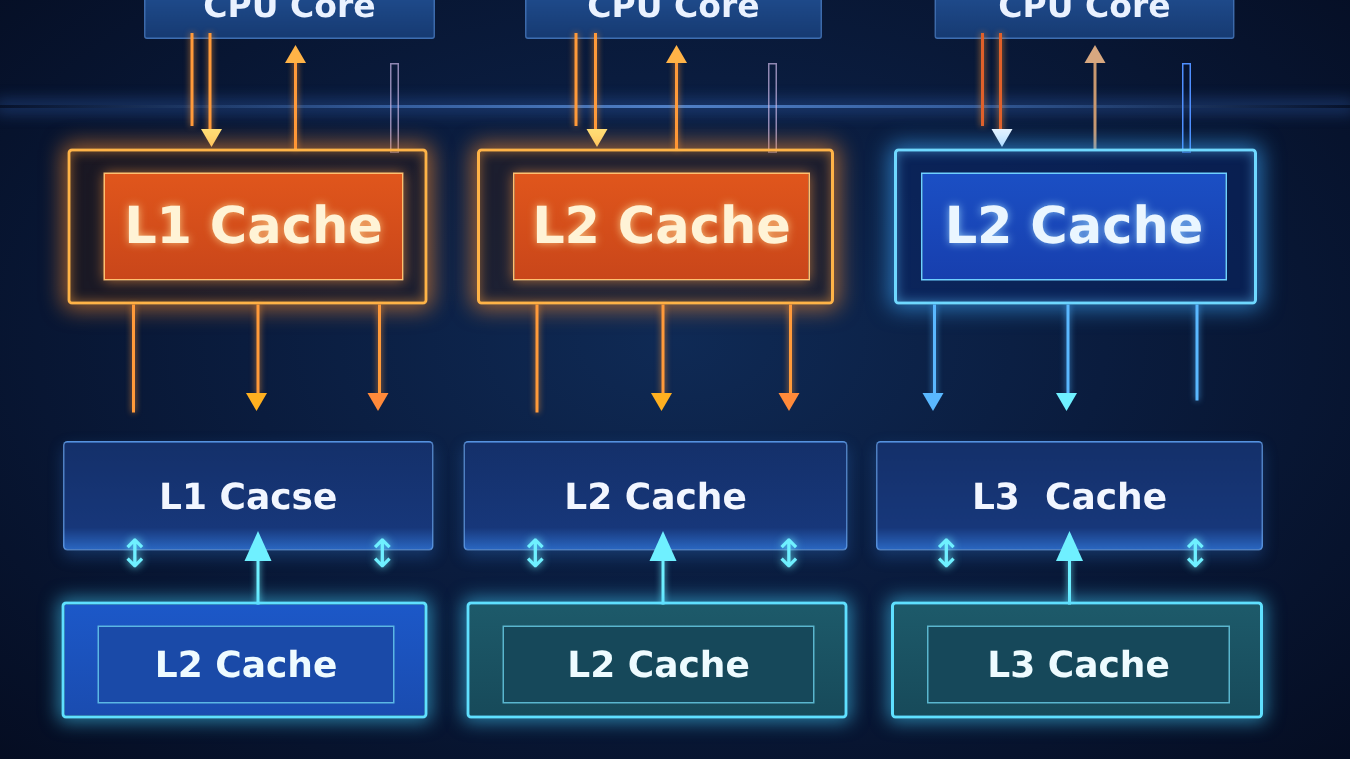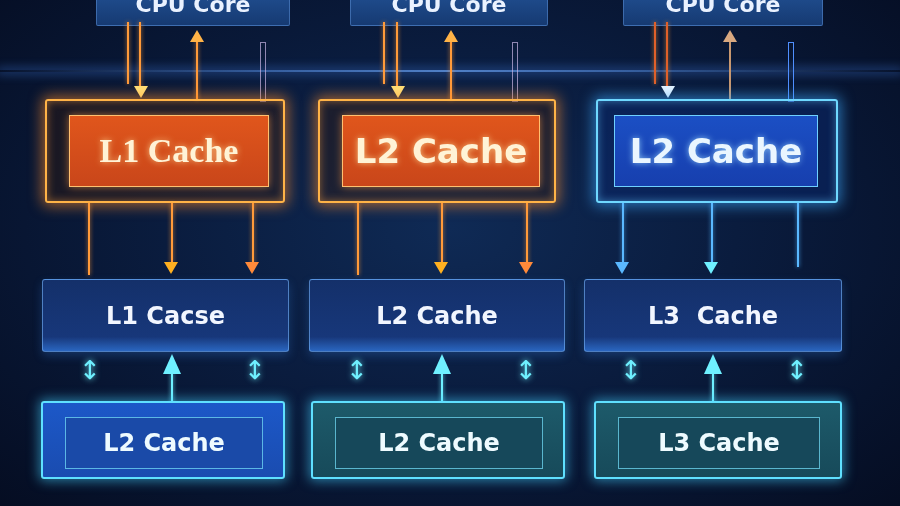--- a/index.html
+++ b/index.html
@@ -23,21 +23,21 @@
     display:flex;align-items:center;justify-content:center;
     font-size:34px;font-weight:bold;color:#fff3d6;text-shadow:0 0 6px rgba(255,220,150,.8);}
   .l1b{height:104px;top:99px;border:2px solid #6fd8ff;border-radius:3px;
     background:rgba(10,40,110,.5);
     box-shadow:0 0 14px 3px rgba(60,170,255,.6), inset 0 0 8px rgba(100,200,255,.5);}
   .l1b .inner{position:absolute;left:16px;right:18px;top:14px;bottom:14px;
     background:linear-gradient(180deg,#1b4fc4 0%,#173fae 100%);
     border:1px solid #6fd0ff;
     display:flex;align-items:center;justify-content:center;
     font-size:34px;font-weight:bold;color:#eaf6ff;text-shadow:0 0 6px rgba(160,220,255,.8);}
-  .mid{height:73px;top:279px;border:1px solid rgba(110,170,240,.65);border-radius:3px;
+  .mid{height:73px;top:294px;border:1px solid rgba(110,170,240,.65);border-radius:3px;
     background:linear-gradient(180deg,#14306a 0%,#17377a 80%,#2a66c0 100%);
     font-size:24px;font-weight:bold;color:#f2f6ff;box-shadow:0 4px 10px rgba(60,140,240,.25);}
   .bot{height:78px;top:401px;border:2px solid #5fe0ff;border-radius:3px;
     box-shadow:0 0 12px 2px rgba(70,210,255,.55);}
   .bot .inner{position:absolute;left:22px;right:20px;top:14px;bottom:8px;
     border:1px solid rgba(120,230,255,.7);
     display:flex;align-items:center;justify-content:center;
     font-size:24px;font-weight:bold;color:#eefbff;}
   .bot.blue{background:linear-gradient(180deg,#1c58c8 0%,#1a4cb0 100%);}
   .bot.blue .inner{background:#1a4aa8;}
@@ -81,21 +81,21 @@
 <div class="tri-down" style="left:444px;top:30px;transform:rotate(180deg);border-top-color:#ffb347;"></div>
 <div class="v p" style="left:512px;top:42px;height:58px;width:4px;border:1px solid #c9b6e6;background:transparent;"></div>
 
 <div class="v o" style="left:654px;top:22px;height:62px;background:#e0602a;"></div>
 <div class="v o" style="left:666px;top:22px;height:70px;background:#e0602a;"></div>
 <div class="tri-down" style="left:661px;top:86px;border-top-color:#eaf6ff;"></div>
 <div class="v" style="left:729px;top:38px;height:62px;background:#c89870;"></div>
 <div class="tri-down" style="left:723px;top:30px;transform:rotate(180deg);border-top-color:#d8a880;"></div>
 <div class="v" style="left:788px;top:42px;height:58px;width:4px;border:1px solid #4f8fff;"></div>
 
-<div class="box l1o" style="left:45px;width:240px;font-family:Liberation Serif, serif;">
+<div class="box l1o" style="left:45px;width:240px;">
   <div class="inner">L1 Cache</div>
 </div>
 <div class="box l1o" style="left:318px;width:238px;">
   <div class="inner">L2 Cache</div>
 </div>
 <div class="box l1b" style="left:596px;width:242px;">
   <div class="inner">L2 Cache</div>
 </div>
 
 <div class="v o" style="left:88px;top:203px;height:72px;"></div>

